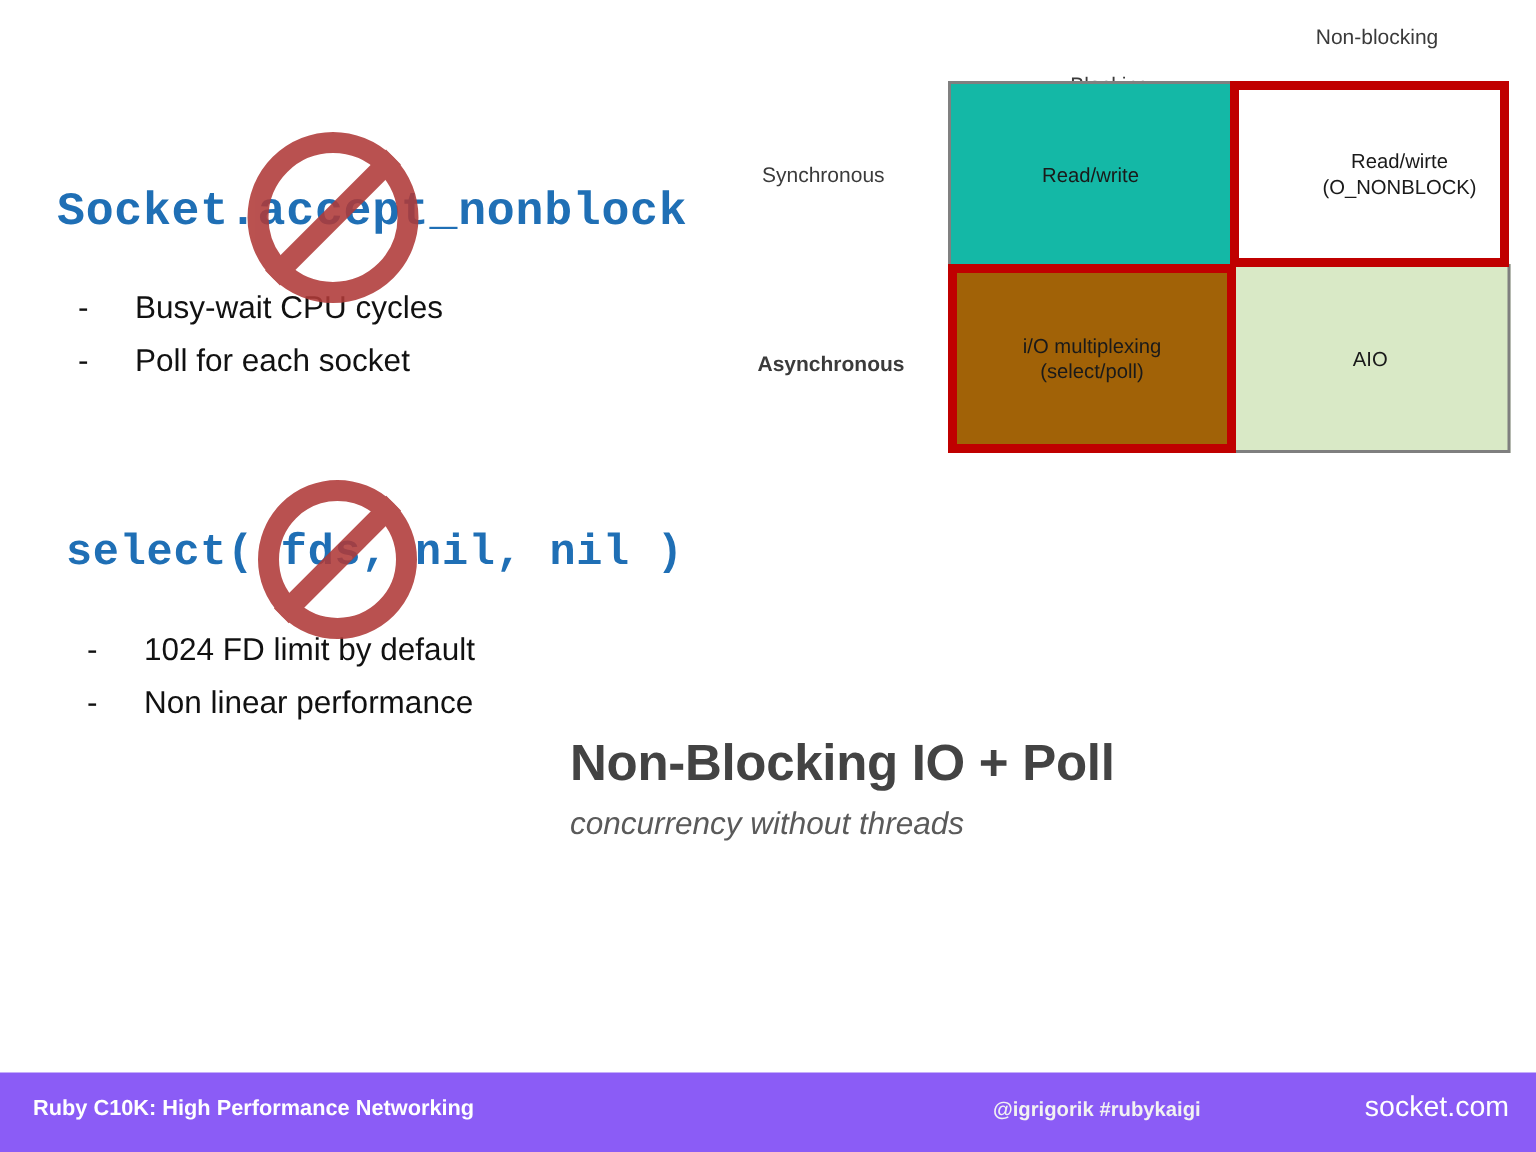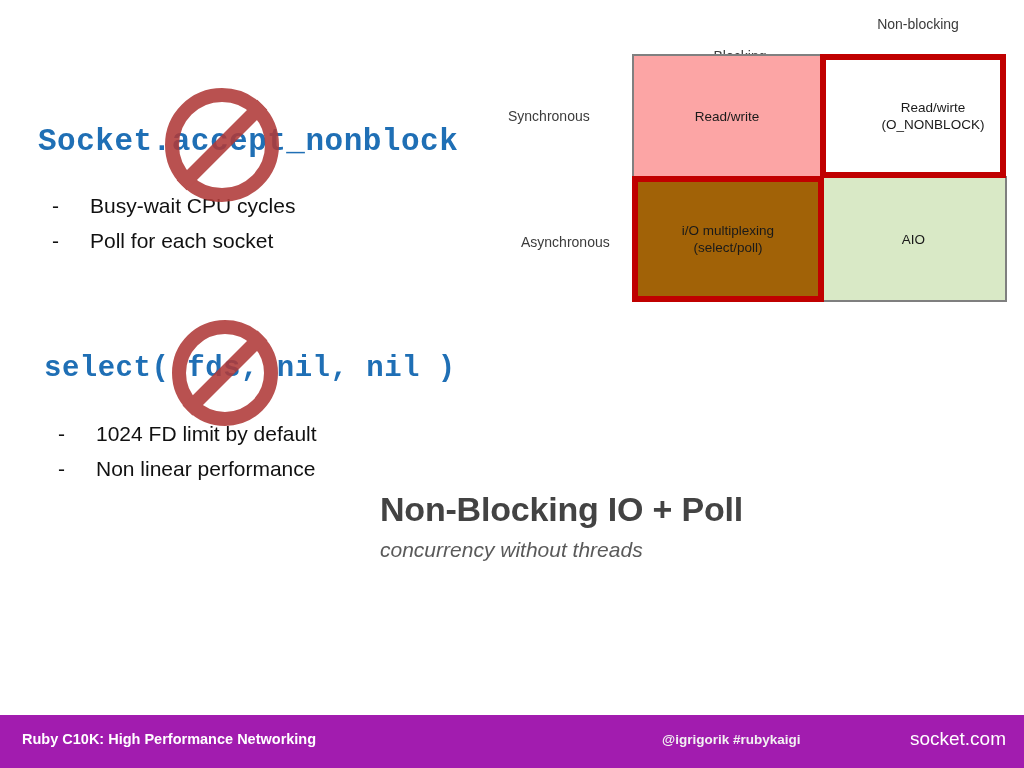--- a/index.html
+++ b/index.html
@@ -118,21 +118,21 @@
   #matrix-col-blocking { left: 175px; top: 8px; width: 120px; margin-top: 32px; }
   #matrix-col-nonblocking { left: 343px; top: 8px; width: 140px; }
 
   .matrix-row-header {
     position: absolute;
     font-size: 14px;
     color: #3b3b3b;
     text-align: left;
   }
   #matrix-row-sync { left: 3px; top: 100px; }
-  #matrix-row-async { left: 16px; top: 226px; }
+  #matrix-row-async { left: 0px; top: 226px; font-weight: bold; }
 
   #matrix-grid {
     position: absolute;
     left: 127px;
     top: 46px;
     width: 373px;
     height: 246px;
   }
   .mcell {
     position: absolute;
@@ -143,21 +143,21 @@
     text-align: center;
     font-size: 13.5px;
     color: #1a1a1a;
     line-height: 17px;
   }
   
   #cell-sync-blocking {
     left: 0px; top: 0px;
     width: 190px; height: 124px;
     border: 2px solid #808080;
-    background: #fca5a5;
+    background: #14b8a6;
     z-index: 1;
   }
   
   #cell-sync-nonblocking {
     left: 188px; top: 0px;
     width: 186px; height: 124px;
     border: 6px solid #C00000;
     background: #ffffff;
     z-index: 3;
     padding-left: 40px;
@@ -202,21 +202,21 @@
     margin-top: 4px;
   }
 
   
   #footer {
     position: absolute;
     left: 0;
     bottom: 0;
     width: 1024px;
     height: 53px;
-    background: #a21caf;
+    background: #8b5cf6;
   }
   #footer-left {
     position: absolute;
     left: 22px;
     top: 16px;
     color: #ffffff;
     font-size: 14.5px;
     font-weight: bold;
     font-family: "Liberation Sans", sans-serif;
   }

